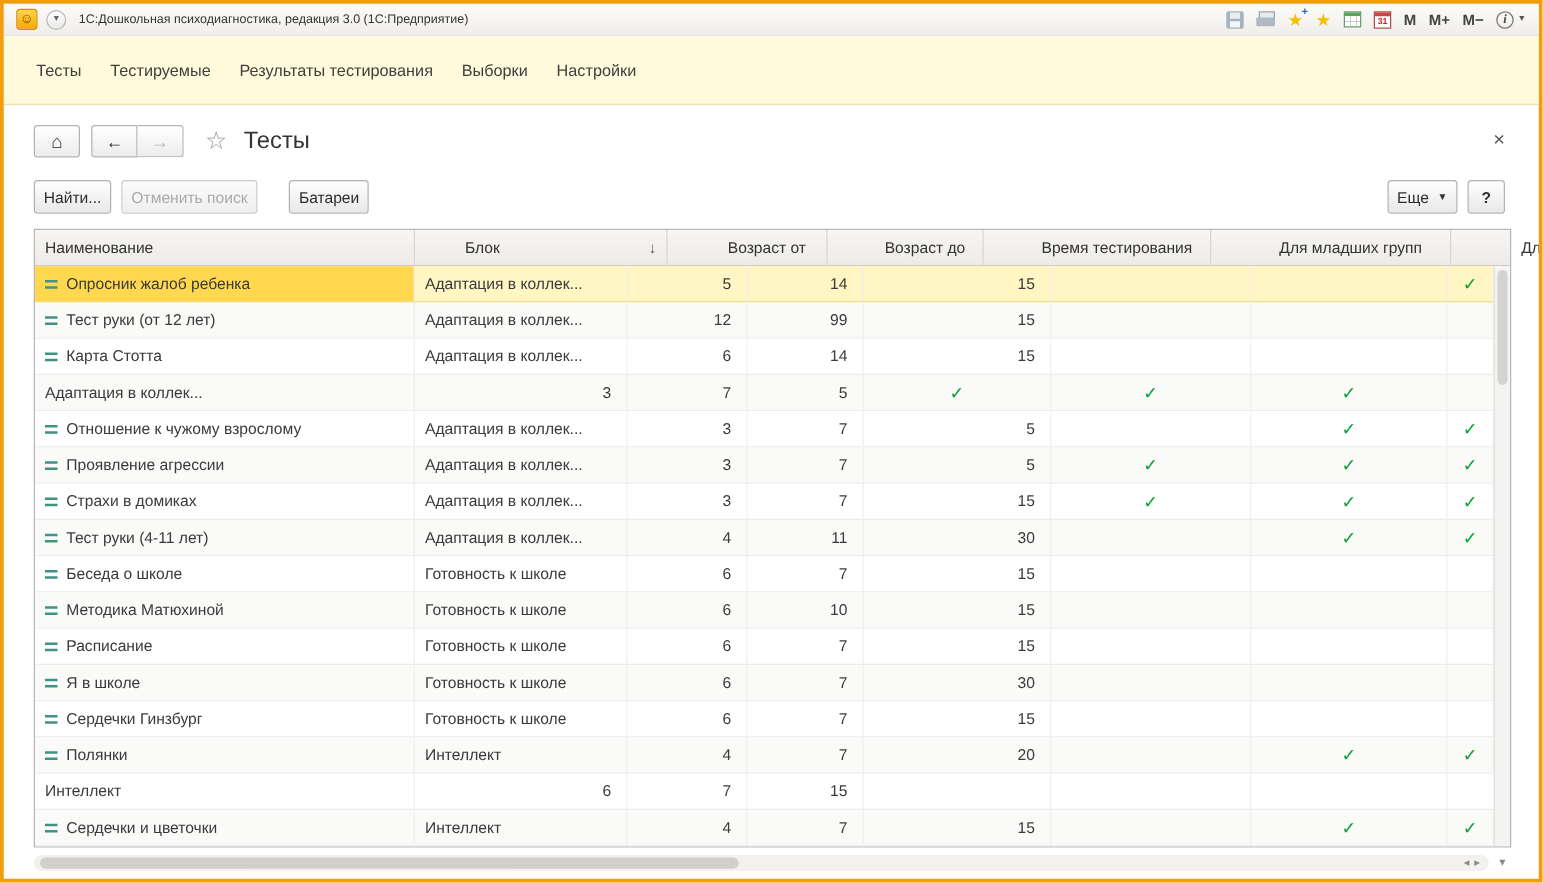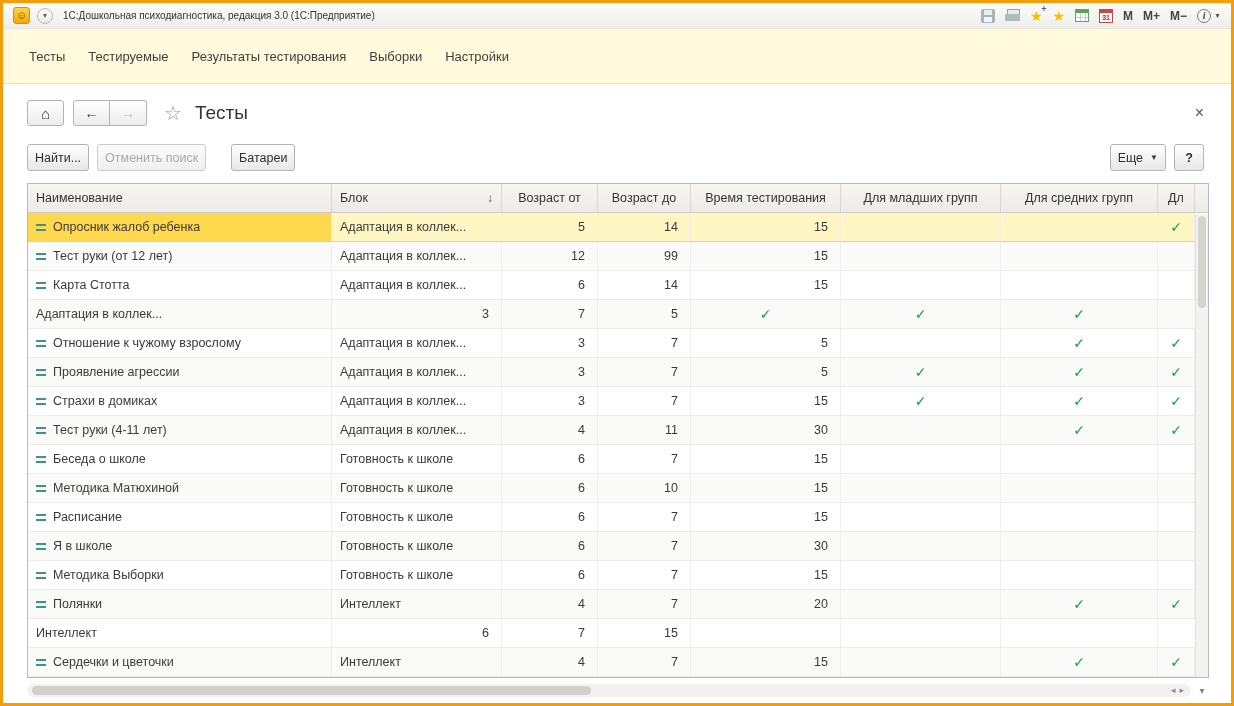--- a/index.html
+++ b/index.html
@@ -82,21 +82,21 @@
     cursor: pointer; font-family: inherit; display: inline-flex; align-items: center;
   }
   .btn.disabled { color: #a9a9a9; border-color: #cccccc; background: linear-gradient(#fbfbfb, #efefef); cursor: default; }
   .btn.batteries { margin-left: 17px; }
   .spacer { flex: 1; }
   .caret { font-size: 8px; margin-left: 7px; color: #333; }
   .help-btn { width: 30px; justify-content: center; padding: 0; font-weight: bold; }
   
   .table { margin: 0 22px 0 24px; border: 1px solid #b9b9b9; position: relative; background: #fff; }
   .thead, .tr { display: grid; grid-template-columns: 304px 170px 96px 93px 150px 160px 157px 1fr; }
-  .thead { height: 29px; background: linear-gradient(#f8f6f3, #edebe7); border-bottom: 1px solid #cfccc6; padding-right: 13px; }
+  .thead { height: 29px; background: linear-gradient(#f8f6f3, #edebe7); border-bottom: 1px solid #cfccc6; padding-right: 13px; gap: 32px; }
   .th { display: flex; align-items: center; padding: 0 8px; font-size: 12.5px; color: #333;
     border-right: 1px solid #d9d6d0; overflow: hidden; white-space: nowrap; cursor: pointer; }
   .th.al-right { justify-content: center; }
   .th.al-center { justify-content: center; }
   .sort-arrow { margin-left: auto; color: #555; font-size: 12px; padding-left: 6px; }
   .tbody { padding-right: 13px; }
   .tr { height: 29px; border-bottom: 1px solid #ececec; background: #fff; cursor: pointer; }
   .tr.alt { background: #fafaf9; }
   .tr.selected { background: #fff6c4; border-bottom-color: #e8d77a; }
   .tr.selected .td:first-child { background: #ffd84f; }
@@ -395,21 +395,21 @@
           <div class="td al-right">6</div>
           <div class="td al-right">7</div>
           <div class="td al-right">30</div>
           <div class="td al-center"></div>
           <div class="td al-center"></div>
           <div class="td al-center"></div>
         </div>
         <div class="tr">
           <div class="td al-left">
             <span class="item-icon"></span>
-            <span>Методика Выборки</span>
+            <span>Сердечки Гинзбург</span>
           </div>
           <div class="td al-left">Готовность к школе</div>
           <div class="td al-right">6</div>
           <div class="td al-right">7</div>
           <div class="td al-right">15</div>
           <div class="td al-center"></div>
           <div class="td al-center"></div>
           <div class="td al-center"></div>
         </div>
         <div class="tr alt">

